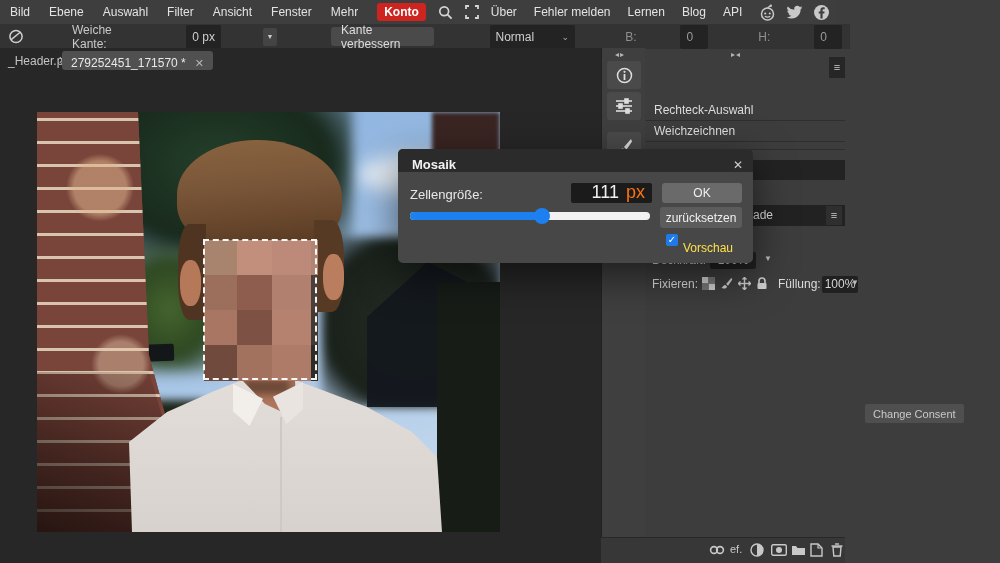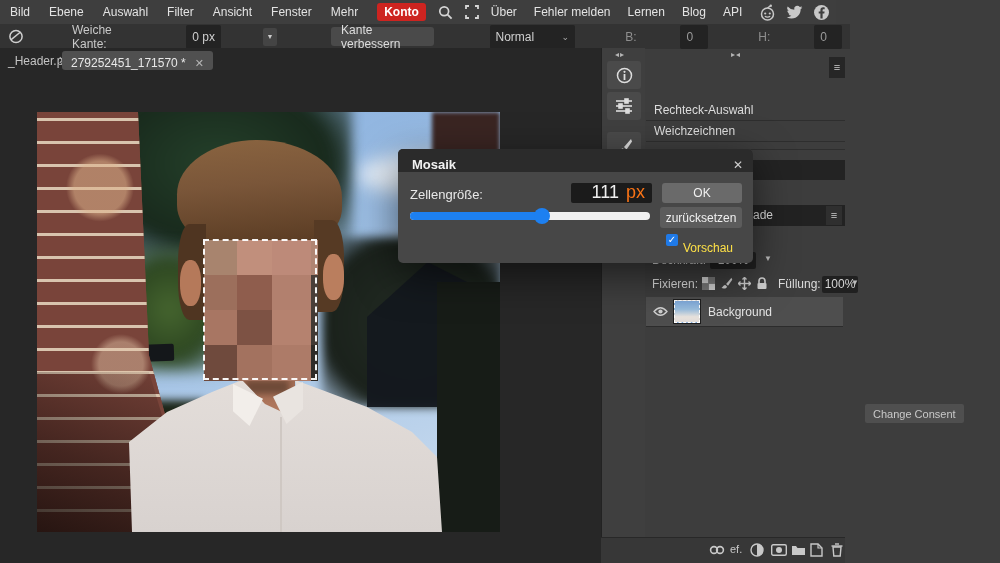--- a/index.html
+++ b/index.html
@@ -280,30 +280,20 @@
       <svg width="12" height="13" viewBox="0 0 12 13">
           <path d="M3,6 V4 a3,3 0 0 1 6,0 V6" fill="none" stroke="#cfcfcf" stroke-width="1.6"></path>
           <rect x="1.5" y="6" width="9" height="6" rx="1" fill="#cfcfcf"></rect>
         </svg>
     </span>
     <span style="position:absolute;left:132px;top:5px;">Füllung:</span>
     <span class="valbox" style="left:176px;top:4px;width:36px;">100%</span>
 
     <span style="position:absolute;right:-14px;top:6px;font-size:8px;color:#bbb;">▼</span>
   </div>
-  <div class="panel-row" style="top:297px;width:197px;height:30px;background:#4e4e4e;border-bottom:1px solid #2c2c2c;">
-    <span style="position:absolute;left:7px;top:9px;">
-      <svg width="15" height="11" viewBox="0 0 15 11">
-          <path d="M1,5.5 Q7.5,-2 14,5.5 Q7.5,13 1,5.5 Z" fill="none" stroke="#cfcfcf" stroke-width="1.3"></path>
-          <circle cx="7.5" cy="5.5" r="2.1" fill="#cfcfcf"></circle>
-        </svg>
-    </span>
-    <span style="position:absolute;left:28px;top:3px;width:26px;height:23px;box-sizing:border-box;border:1px dashed #fff;outline:1px solid #1e1e1e;background:linear-gradient(180deg,#7fa9db 0%,#9abede 40%,#e8e2dd 75%,#e2dcd8 100%),#888;background-blend-mode:normal;"></span>
-    <span style="position:absolute;left:62px;top:8px;color:#e4e4e4;">Background</span>
-  </div>
 
   <div class="abs" style="left:601px;top:537px;width:244px;height:26px;background:#373737;border-top:1px solid #282828;box-sizing:border-box;">
     <span class="abs" style="left:108px;top:7px;">
       <svg width="16" height="10" viewBox="0 0 16 10">
           <circle cx="5" cy="5" r="3.4" fill="none" stroke="#c8c8c8" stroke-width="1.6"></circle>
           <circle cx="11" cy="5" r="3.4" fill="none" stroke="#c8c8c8" stroke-width="1.6"></circle>
         </svg>
     </span>
     <span class="abs" style="left:129px;top:5px;color:#c8c8c8;font-size:11px;">ef.</span>
     <span class="abs" style="left:149px;top:5px;">

